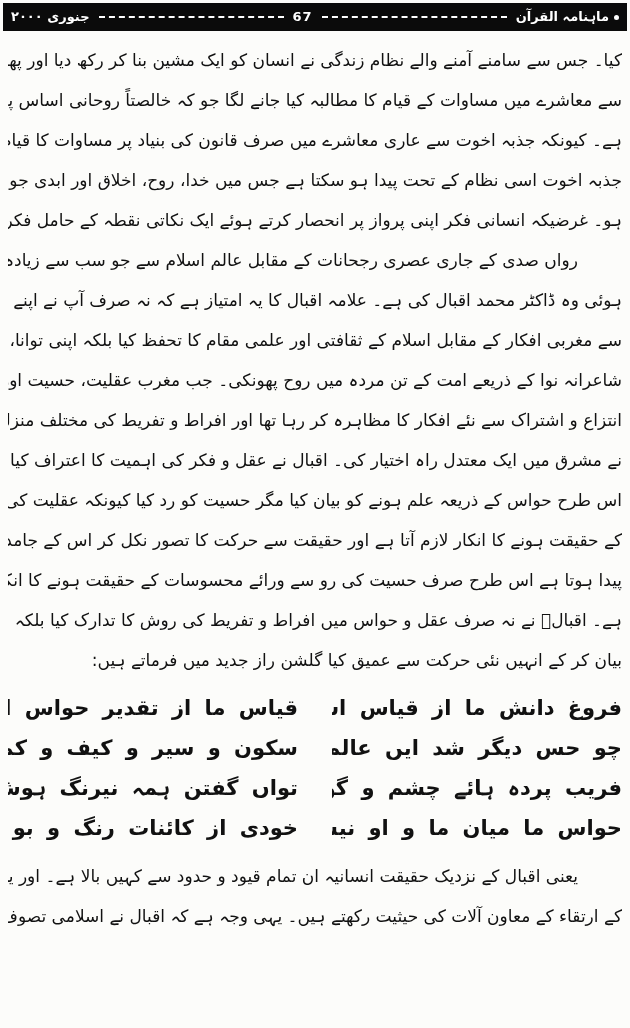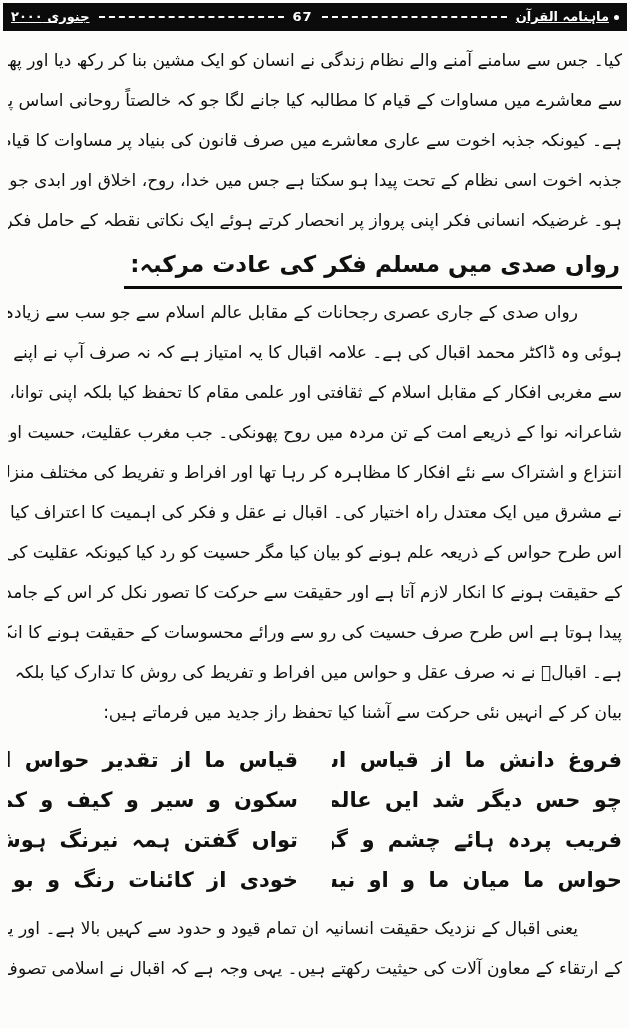--- a/index.html
+++ b/index.html
@@ -22,21 +22,21 @@
     height: 28px;
     background: #0b0b0b;
     color: #ffffff;
     display: flex;
     align-items: center;
     direction: rtl;
     padding: 0 8px;
     font-size: 13px;
     line-height: 28px;
   }
-  .header-bar .label { white-space: nowrap; font-weight: bold; text-decoration: underline; }
+  .header-bar .label { white-space: nowrap; font-weight: bold; }
   .header-ornament {
     width: 5px; height: 5px;
     background: #fff;
     border-radius: 50%;
     margin-left: 5px;
     flex: 0 0 auto;
   }
   .dashes {
     flex: 1 1 auto;
     height: 0;
@@ -109,36 +109,33 @@
   <div class="content">
 
     <div class="para para-1">
       <div class="line">کیا۔ جس سے سامنے آمنے والے نظام زندگی نے انسان کو ایک مشین بنا کر رکھ دیا اور پھر اس مشین نما انسان</div>
       <div class="line">سے معاشرے میں مساوات کے قیام کا مطالبہ کیا جانے لگا جو کہ خالصتاً روحانی اساس پر مبنی قدر</div>
       <div class="line">ہے۔ کیونکہ جذبہ اخوت سے عاری معاشرے میں صرف قانون کی بنیاد پر مساوات کا قیام خیال محال ہے جبکہ</div>
       <div class="line">جذبہ اخوت اسی نظام کے تحت پیدا ہو سکتا ہے جس میں خدا، روح، اخلاق اور ابدی جواب دہی کا تصور موجود</div>
       <div class="line">ہو۔ غرضیکہ انسانی فکر اپنی پرواز پر انحصار کرتے ہوئے ایک نکاتی نقطہ کے حامل فکری نظام کیلئے کتنا ہی سر</div>
     </div>
 
-    <div class="heading-row">
-      <span class="heading">رواں صدی میں مسلم فکر کی عادت مرکبہ:</span>
-    </div>
 
     <div class="para para-2">
       <div class="line indent">رواں صدی کے جاری عصری رجحانات کے مقابل عالم اسلام سے جو سب سے زیادہ توانا آواز بلند</div>
       <div class="line">ہوئی وہ ڈاکٹر محمد اقبال کی ہے۔ علامہ اقبال کا یہ امتیاز ہے کہ نہ صرف آپ نے اپنے وسیع و عمیق تجریاتی مطالعہ</div>
       <div class="line">سے مغربی افکار کے مقابل اسلام کے ثقافتی اور علمی مقام کا تحفظ کیا بلکہ اپنی توانا، حیات افروز اور روح افزاء</div>
       <div class="line">شاعرانہ نوا کے ذریعے امت کے تن مردہ میں روح پھونکی۔ جب مغرب عقلیت، حسیت اور اس کے باہمی</div>
       <div class="line">انتزاع و اشتراک سے نئے افکار کا مظاہرہ کر رہا تھا اور افراط و تفریط کی مختلف منزلوں سے گزر رہا تھا۔ اقبال</div>
       <div class="line">نے مشرق میں ایک معتدل راہ اختیار کی۔ اقبال نے عقل و فکر کی اہمیت کا اعتراف کیا مگر عقلیت کو رد کیا۔</div>
       <div class="line">اس طرح حواس کے ذریعہ علم ہونے کو بیان کیا مگر حسیت کو رد کیا کیونکہ عقلیت کی رو سے ماورائے معقولات</div>
       <div class="line">کے حقیقت ہونے کا انکار لازم آتا ہے اور حقیقت سے حرکت کا تصور نکل کر اس کے جامد ہونے کا تصور</div>
       <div class="line">پیدا ہوتا ہے اس طرح صرف حسیت کی رو سے ورائے محسوسات کے حقیقت ہونے کا انکار لازم آتا</div>
       <div class="line">ہے۔ اقبالؒ نے نہ صرف عقل و حواس میں افراط و تفریط کی روش کا تدارک کیا بلکہ ان کی باہمی انطباق کو</div>
-      <div class="line open-end">بیان کر کے انہیں نئی حرکت سے آشنا کیا تحفظ راز جدید میں فرماتے ہیں:</div>
+      <div class="line open-end">بیان کر کے انہیں نئی حرکت سے عمیق کیا گلشن راز جدید میں فرماتے ہیں:</div>
     </div>
 
     <div class="poem">
       <div class="verse-row">
         <div class="hemistich">فروغ دانش ما از قیاس است</div>
         <div class="hemistich">قیاس ما از تقدیر حواس است</div>
       </div>
       <div class="verse-row">
         <div class="hemistich">چو حس دیگر شد ایں عالم دیگر شد</div>
         <div class="hemistich">سکون و سیر و کیف و کم دیگر شد</div>

